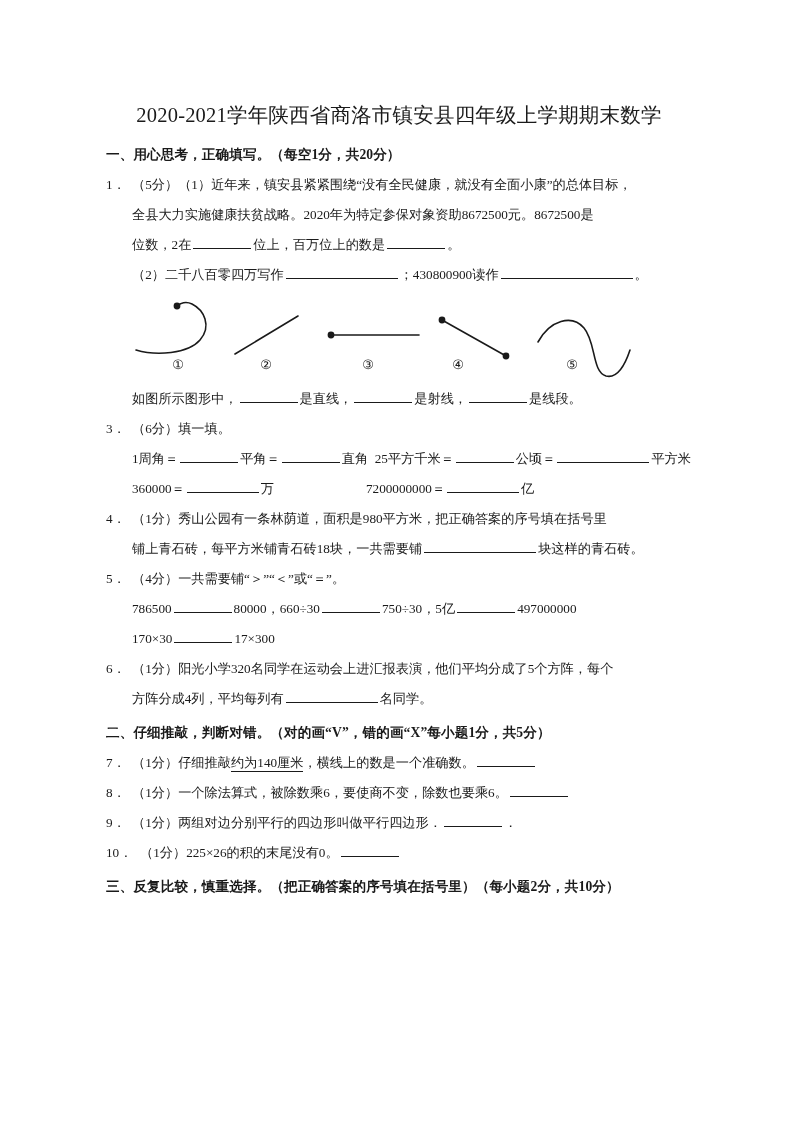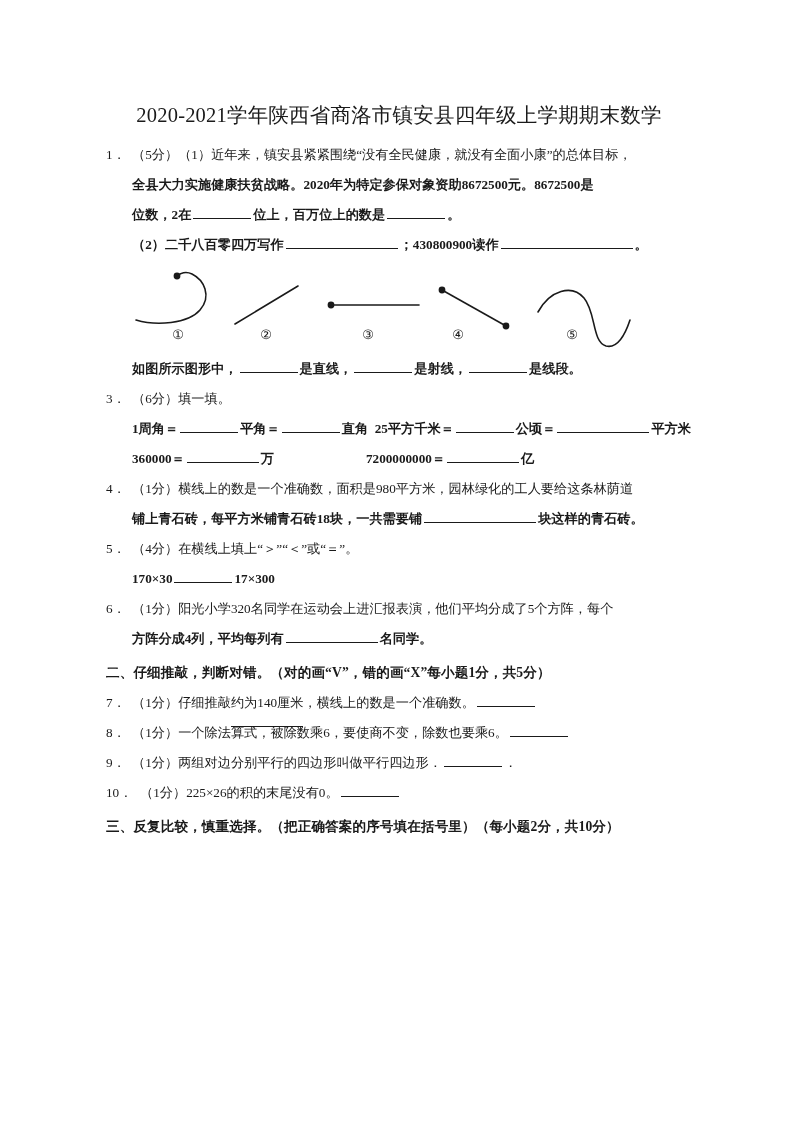--- a/index.html
+++ b/index.html
@@ -55,21 +55,20 @@
     line-height: 30px;
     margin: 0;
     position: relative;
   }
   .q-line {
     display: block;
     white-space: nowrap;
   }
   .indent {
     padding-left: 26px;
-    font-weight: bold;
   }
   .q-num {
     display: inline-block;
     min-width: 26px;
   }
   .q-num.wide { min-width: 34px; }
 
   
   .blank {
     display: inline-block;
@@ -79,21 +78,21 @@
     margin: 0 2px;
   }
   .b-m  { width: 58px; }
   .b-l  { width: 72px; }
   .b-xl { width: 92px; }
   .b-xxl{ width: 112px; }
   .b-xxxl { width: 132px; }
 
   .uline {
     border-bottom: 1px solid #1a1a1a;
-    padding-bottom: 16px;
+    padding-bottom: 1px;
   }
 
   
   .fig-row {
     position: relative;
     height: 92px;
     margin: 2px 0 0 0;
   }
   .fig {
     position: absolute;
@@ -111,20 +110,21 @@
 </head>
 <body>
 
 <div class="page">
   <div class="content">
 
     <h1 class="doc-title">
       <span class="tline">2020-2021学年陕西省商洛市镇安县四年级上学期期末数学</span>
     </h1>
 
+    <div class="section-head">一、用心思考，正确填写。（每空1分，共20分）</div>
 
     <div class="q">
       <span class="q-line">
         <span class="q-num">1．</span><span>（5分）</span><span>（1）</span><span>近年来，镇安县紧紧围绕“没有全民健康，就没有全面小康”的总体目标，</span>
       </span>
       <span class="q-line indent">
         <span>全县大力实施健康扶贫战略。2020年为特定参保对象资助8672500元。8672500是</span>
       </span>
       <span class="q-line indent">
         <span>位数，2在</span><span class="blank b-m"></span><span>位上，百万位上的数是</span><span class="blank b-m"></span><span>。</span>
@@ -190,30 +190,33 @@
       <span class="q-line indent">
         <span>1周角＝</span><span class="blank b-m"></span><span>平角＝</span><span class="blank b-m"></span><span>直角</span>&nbsp;&nbsp;<span>25平方千米＝</span><span class="blank b-m"></span><span>公顷＝</span><span class="blank b-xl"></span><span>平方米</span>
       </span>
       <span class="q-line indent">
         <span>360000＝</span><span class="blank b-l"></span><span>万</span><span style="display:inline-block;width:92px;"></span><span>7200000000＝</span><span class="blank b-l"></span><span>亿</span>
       </span>
     </div>
 
     <div class="q">
       <span class="q-line">
-        <span class="q-num">4．</span><span>（1分）</span><span>横线上的数是一个准确数，面积是980平方米，园林绿化的工人要给这条林荫道</span>
+        <span class="q-num">4．</span><span>（1分）</span><span>秀山公园有一条林荫道，面积是980平方米，把正确答案的序号填在括号里</span>
       </span>
       <span class="q-line indent">
         <span>铺上青石砖，每平方米铺青石砖18块，一共需要铺</span><span class="blank b-xxl"></span><span>块这样的青石砖。</span>
       </span>
     </div>
 
     <div class="q">
       <span class="q-line">
-        <span class="q-num">5．</span><span>（4分）</span><span>在横线上填上“＞”“＜”或“＝”。</span>
+        <span class="q-num">5．</span><span>（4分）</span><span>一共需要铺“＞”“＜”或“＝”。</span>
+      </span>
+      <span class="q-line indent">
+        <span>786500</span><span class="blank b-m"></span><span>80000，660÷30</span><span class="blank b-m"></span><span>750÷30，5亿</span><span class="blank b-m"></span><span>497000000</span>
       </span>
       <span class="q-line indent">
         <span>170×30</span><span class="blank b-m"></span><span>17×300</span>
       </span>
     </div>
 
     <div class="q">
       <span class="q-line">
         <span class="q-num">6．</span><span>（1分）</span><span>阳光小学320名同学在运动会上进汇报表演，他们平均分成了5个方阵，每个</span>
       </span>

